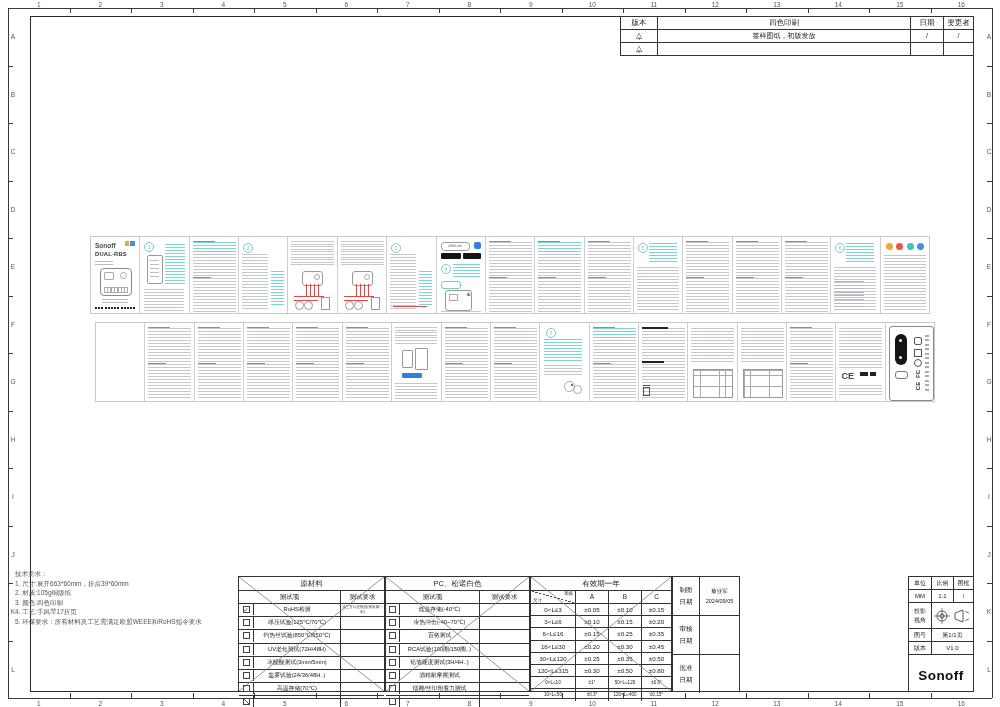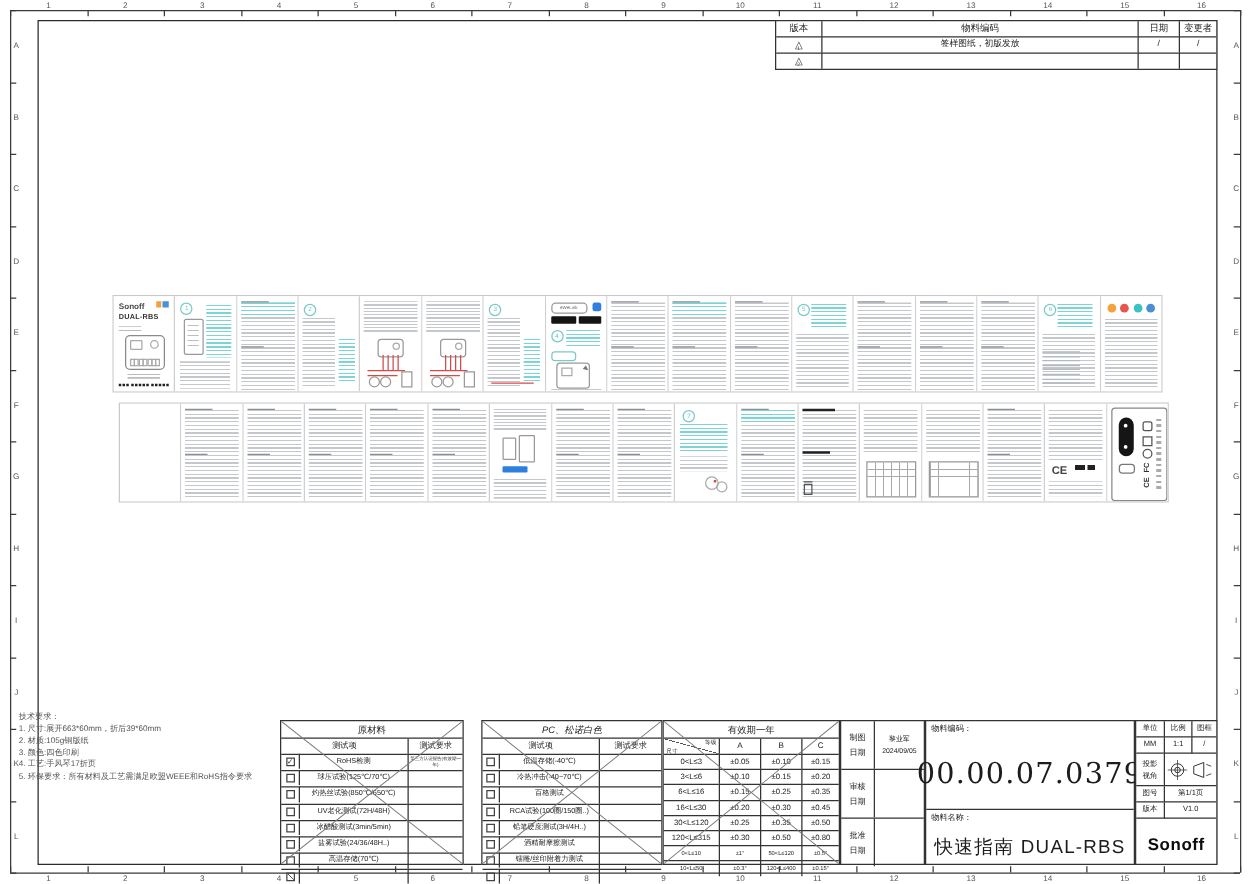--- a/index.html
+++ b/index.html
@@ -178,21 +178,21 @@
       <div style="position: absolute; left: 987px; top: 583px; width: 5px; height: 1px; background: rgb(58, 58, 58);"></div>
       <div style="position: absolute; left: 8px; top: 640.5px; width: 5px; height: 1px; background: rgb(58, 58, 58);"></div>
       <div style="position: absolute; left: 987px; top: 640.5px; width: 5px; height: 1px; background: rgb(58, 58, 58);"></div>
       <div style="position: absolute; left: 8px; top: 698px; width: 5px; height: 1px; background: rgb(58, 58, 58);"></div>
       <div style="position: absolute; left: 987px; top: 698px; width: 5px; height: 1px; background: rgb(58, 58, 58);"></div>
     </div>
 
   <div id="revtable">
       <div class="revrow hd">
         <div>版本</div>
-        <div>物料编码</div>
+        <div>四色印刷</div>
         <div>日期</div>
         <div>变更者</div>
       </div>
       <div class="revrow">
         <div><span class="tri">△<i>1</i></span></div>
         <div>签样图纸，初版发放</div>
         <div>/</div>
         <div>/</div>
       </div>
       <div class="revrow">
@@ -466,21 +466,21 @@
 
   <div id="notes">
       <div>技术要求：</div>
       <div>1.  尺寸:展开663*60mm，折后39*60mm</div>
       <div>2.  材质:105g铜版纸</div>
       <div>3.  颜色:四色印刷</div>
       <div>4.  工艺:手风琴17折页</div>
       <div>5.  环保要求：所有材料及工艺需满足欧盟WEEE和RoHS指令要求</div>
     </div>
 
-  <div id="tbl-raw" class="blk" style="left:224px;top:576px;width:147px;height:116px;">
+  <div id="tbl-raw" class="blk" style="left:238px;top:576px;width:147px;height:116px;">
       <div class="ttl" style="border-bottom: 1px solid rgb(51, 51, 51);">原材料</div>
       <div class="trow" style="grid-template-columns: 101px 44px;">
         <div style="height: 12px; line-height: 12px; font-size: 6.5px; border-top: none;">测试项</div>
         <div style="height: 12px; line-height: 12px; font-size: 6.5px; border-top: none;">测试要求</div>
       </div>
       <div class="trow" style="grid-template-columns: 14px 87px 44px;">
         <div style="height: 11.2px;">
           <div class="cb">✓</div>
         </div>
         <div style="height: 11.2px; line-height: 11.2px; font-size: 5.8px;">RoHS检测</div>
@@ -534,21 +534,21 @@
         </div>
         <div style="height: 11.2px; line-height: 11.2px; font-size: 5.8px;"></div>
         <div style="height: 11.2px; font-size: 3.6px; line-height: 4.5px; padding-top: 1px; color: rgb(51, 51, 51);"></div>
       </div>
       <svg class="xover" width="100%" height="100%" preserveAspectRatio="none" viewBox="0 0 100 100">
         <line x1="0" y1="0" x2="100" y2="100" stroke="#777" stroke-width="0.6"></line>
         <line x1="0" y1="100" x2="100" y2="0" stroke="#777" stroke-width="0.6"></line>
       </svg>
     </div>
   <div id="tbl-plastic" class="blk" style="left:385px;top:576px;width:145px;height:116px;">
-      <div class="ttl" style="border-bottom: 1px solid rgb(51, 51, 51); font-style: italic;">PC、松诺白色</div>
+      <div class="ttl" style="border-bottom: 1px solid rgb(51, 51, 51);">PC、松诺白色</div>
       <div class="trow" style="grid-template-columns: 93px 50px;">
         <div style="height: 12px; line-height: 12px; font-size: 6.5px; border-top: none;">测试项</div>
         <div style="height: 12px; line-height: 12px; font-size: 6.5px; border-top: none;">测试要求</div>
       </div>
       <div class="trow" style="grid-template-columns: 13px 80px 50px;">
         <div style="height: 11.2px;">
           <div class="cb"></div>
         </div>
         <div style="height: 11.2px; line-height: 11.2px; font-size: 5.8px;">低温存储(-40℃)</div>
         <div style="height: 11.2px; font-size: 3.6px; line-height: 4.5px; padding-top: 1px; color: rgb(51, 51, 51);"></div>
@@ -698,26 +698,20 @@
           <span>批准</span>
           <span>日期</span>
         </div>
         <div class="val">
           <span></span>
           <span></span>
         </div>
       </div>
     </div>
 
-  <div id="material">
-    <div class="matlab">物料编码：</div>
-    <div class="matcode">00.00.07.0379</div>
-    <div class="matlab">物料名称：</div>
-    <div class="matname">快速指南 DUAL-RBS</div>
-  </div>
 
   <div id="mini">
     <div class="g3">
       <span>单位</span>
       <span>比例</span>
       <span>图框</span>
     </div>
     <div class="g3">
       <span>MM</span>
       <span>1:1</span>

